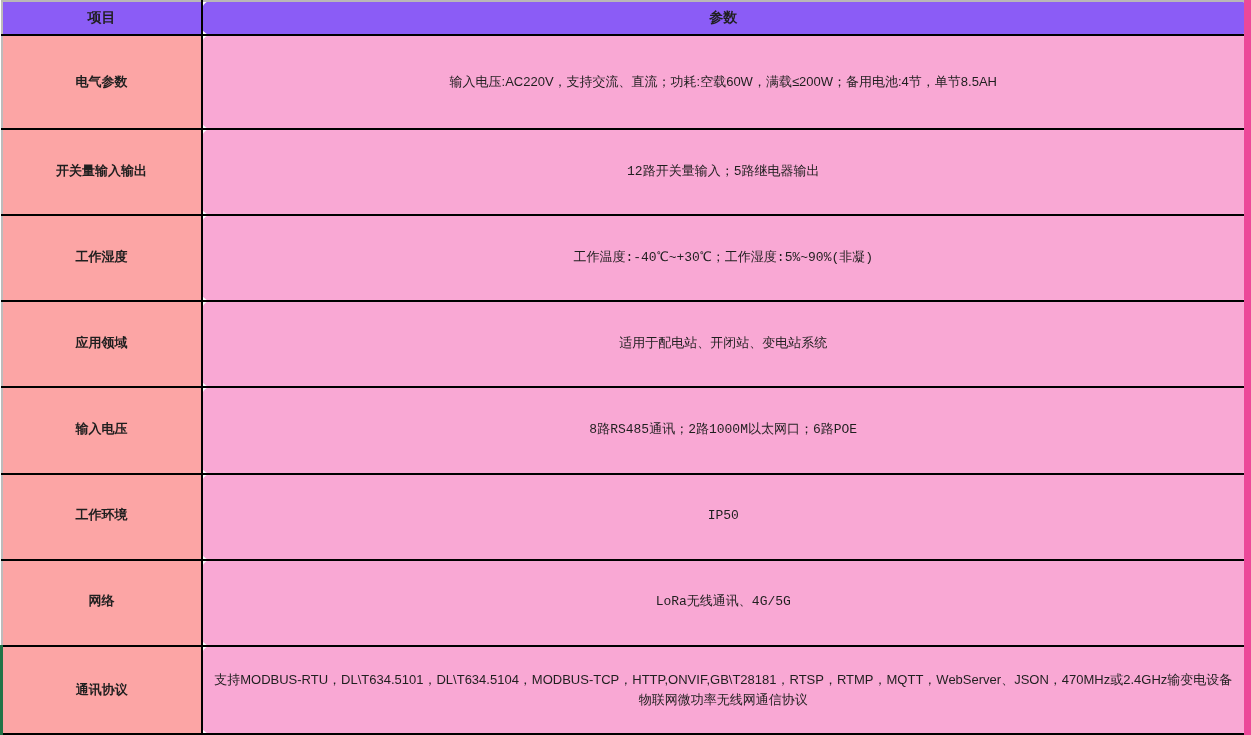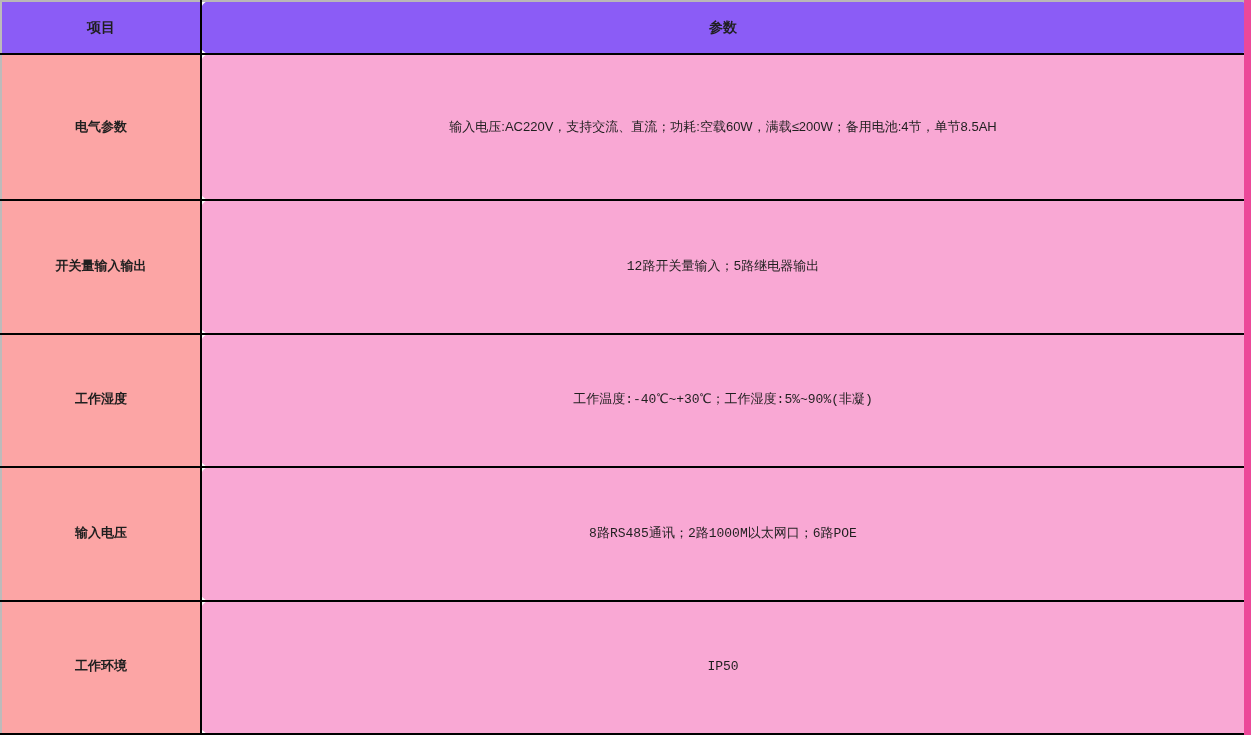--- a/index.html
+++ b/index.html
@@ -71,21 +71,33 @@
     </tr>
     <tr class="h-std">
       <td class="cell-item">开关量输入输出</td>
       <td class="cell-param">12路开关量输入；5路继电器输出</td>
     </tr>
     <tr class="h-std">
       <td class="cell-item">工作湿度</td>
       <td class="cell-param">工作温度:-40℃~+30℃；工作湿度:5%~90%(非凝)</td>
     </tr>
     <tr class="h-std">
+      <td class="cell-item">应用领域</td>
+      <td class="cell-param">适用于配电站、开闭站、变电站系统</td>
+    </tr>
+    <tr class="h-std">
       <td class="cell-item">输入电压</td>
       <td class="cell-param">8路RS485通讯；2路1000M以太网口；6路POE</td>
     </tr>
     <tr class="h-std">
       <td class="cell-item">工作环境</td>
       <td class="cell-param">IP50</td>
     </tr>
+    <tr class="h-std">
+      <td class="cell-item">网络</td>
+      <td class="cell-param">LoRa无线通讯、4G/5G</td>
+    </tr>
+    <tr class="h-last accent-row">
+      <td class="cell-item">通讯协议</td>
+      <td class="cell-param">支持MODBUS-RTU，DL\T634.5101，DL\T634.5104，MODBUS-TCP，HTTP,ONVIF,GB\T28181，RTSP，RTMP，MQTT，WebServer、JSON，470MHz或2.4GHz输变电设备物联网微功率无线网通信协议</td>
+    </tr>
   </tbody>
 </table>
 
 </body></html>

